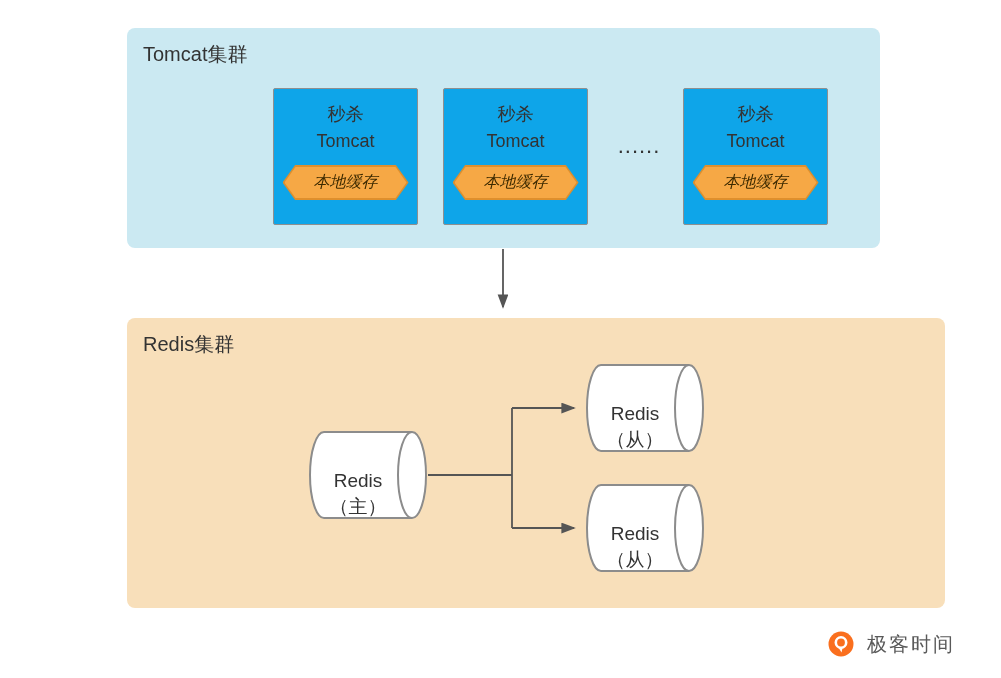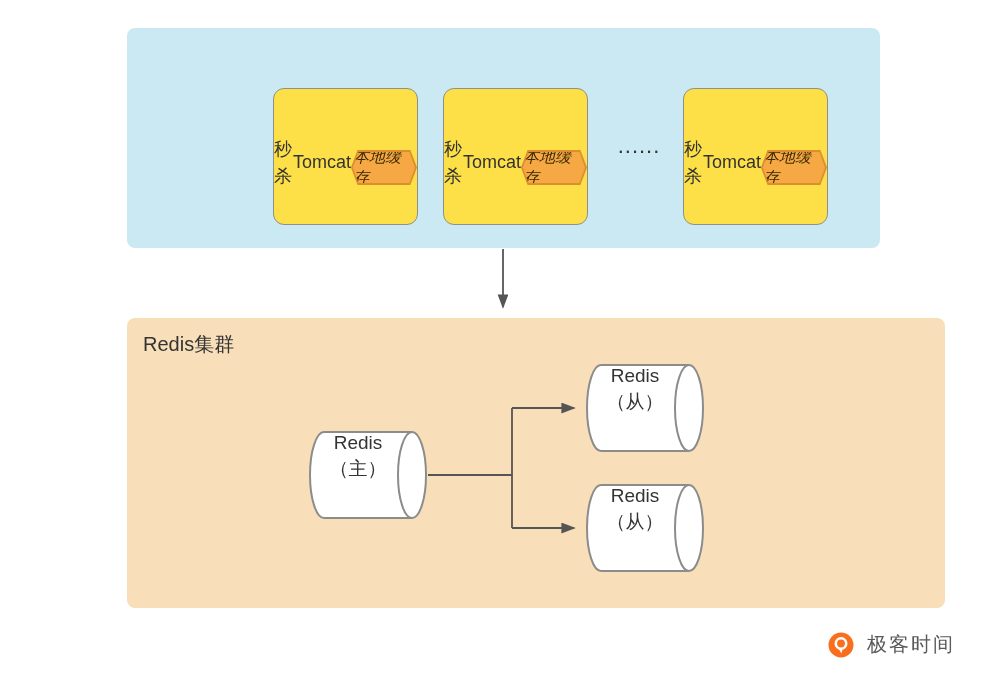--- a/index.html
+++ b/index.html
@@ -5,53 +5,54 @@
   * { margin:0; padding:0; box-sizing:border-box; }
   html,body { background:#fff; }
   body { font-family:"Liberation Sans","DejaVu Sans",sans-serif; }
   .canvas { position:relative; width:1001px; height:678px; background:#fff; overflow:hidden; }
 
   .cluster { position:absolute; border-radius:8px; }
   .cluster.tomcat { left:127px; top:28px; width:753px; height:220px; background:var(--tomcat-bg,#cbe9f2); }
   .cluster.redis  { left:127px; top:318px; width:818px; height:290px; background:var(--redis-bg,#f8dfba); }
   .cluster-label { position:absolute; left:16px; top:13px; font-size:20px; color:var(--text,#333); }
 
-  .node { position:absolute; top:60px; width:145px; height:137px; background:#fde047;
-          border:1.5px solid var(--box-border,#8f8f8f); border-radius:11px;
-          display:flex; flex-direction:row; align-items:center; padding-top:12px; }
+  .node { position:absolute; top:60px; width:145px; height:137px; background:#0ea5e9;
+          border:1.5px solid var(--box-border,#8f8f8f); border-radius:2px;
+          display:flex; flex-direction:column; align-items:center; padding-top:12px; }
   .node-line { font-size:18px; line-height:27px; color:var(--text,#333); }
 
   .badge { position:relative; width:126px; height:35px; margin-top:10px;
            clip-path:polygon(0 50%,10% 0,90% 0,100% 50%,90% 100%,10% 100%);
            background:var(--badge-border,#de8f2d); }
   .badge-inner { position:absolute; inset:2px;
            clip-path:polygon(0 50%,9% 0,91% 0,100% 50%,91% 100%,9% 100%);
            background:var(--badge-fill,#f6a845);
            display:flex; align-items:center; justify-content:center;
            font-size:16px; color:#3c2a00;font-style:italic; }
 
   .ellipsis { position:absolute; left:472px; top:104px; width:80px; text-align:center;
               font-size:22px; line-height:28px; color:var(--text,#333); letter-spacing:1px; }
 
   .cylinder { position:absolute; width:120px; height:90px; }
   .cyl-text { position:absolute; left:0; top:0; width:100px; height:90px;
-              display:flex; flex-direction:column; align-items:center; justify-content:flex-start;
+              display:flex; flex-direction:column; align-items:center; justify-content:flex-end;
               font-size:19px; line-height:26px; color:var(--text,#333); }
 
   .connectors { position:absolute; left:0; top:0; pointer-events:none; }
 
-  .brand { position:absolute; right:46px; bottom:20px; display:flex; align-items:flex-end; gap:13px; }
+  .brand { position:absolute; right:46px; bottom:20px; display:flex; align-items:flex-start; gap:13px; }
   .brand-text { font-size:20px; color:#595959; letter-spacing:2px; }
 </style>
 </head>
 <body>
 
 <div class="canvas">
 
   <section class="cluster tomcat">
+    <div class="cluster-label">Tomcat集群</div>
 
     <div class="node" style="left:146px">
       <div class="node-line">秒杀</div>
       <div class="node-line">Tomcat</div>
       <div class="badge">
         <span class="badge-inner">本地缓存</span>
       </div>
     </div>
 
     <div class="node" style="left:316px">

